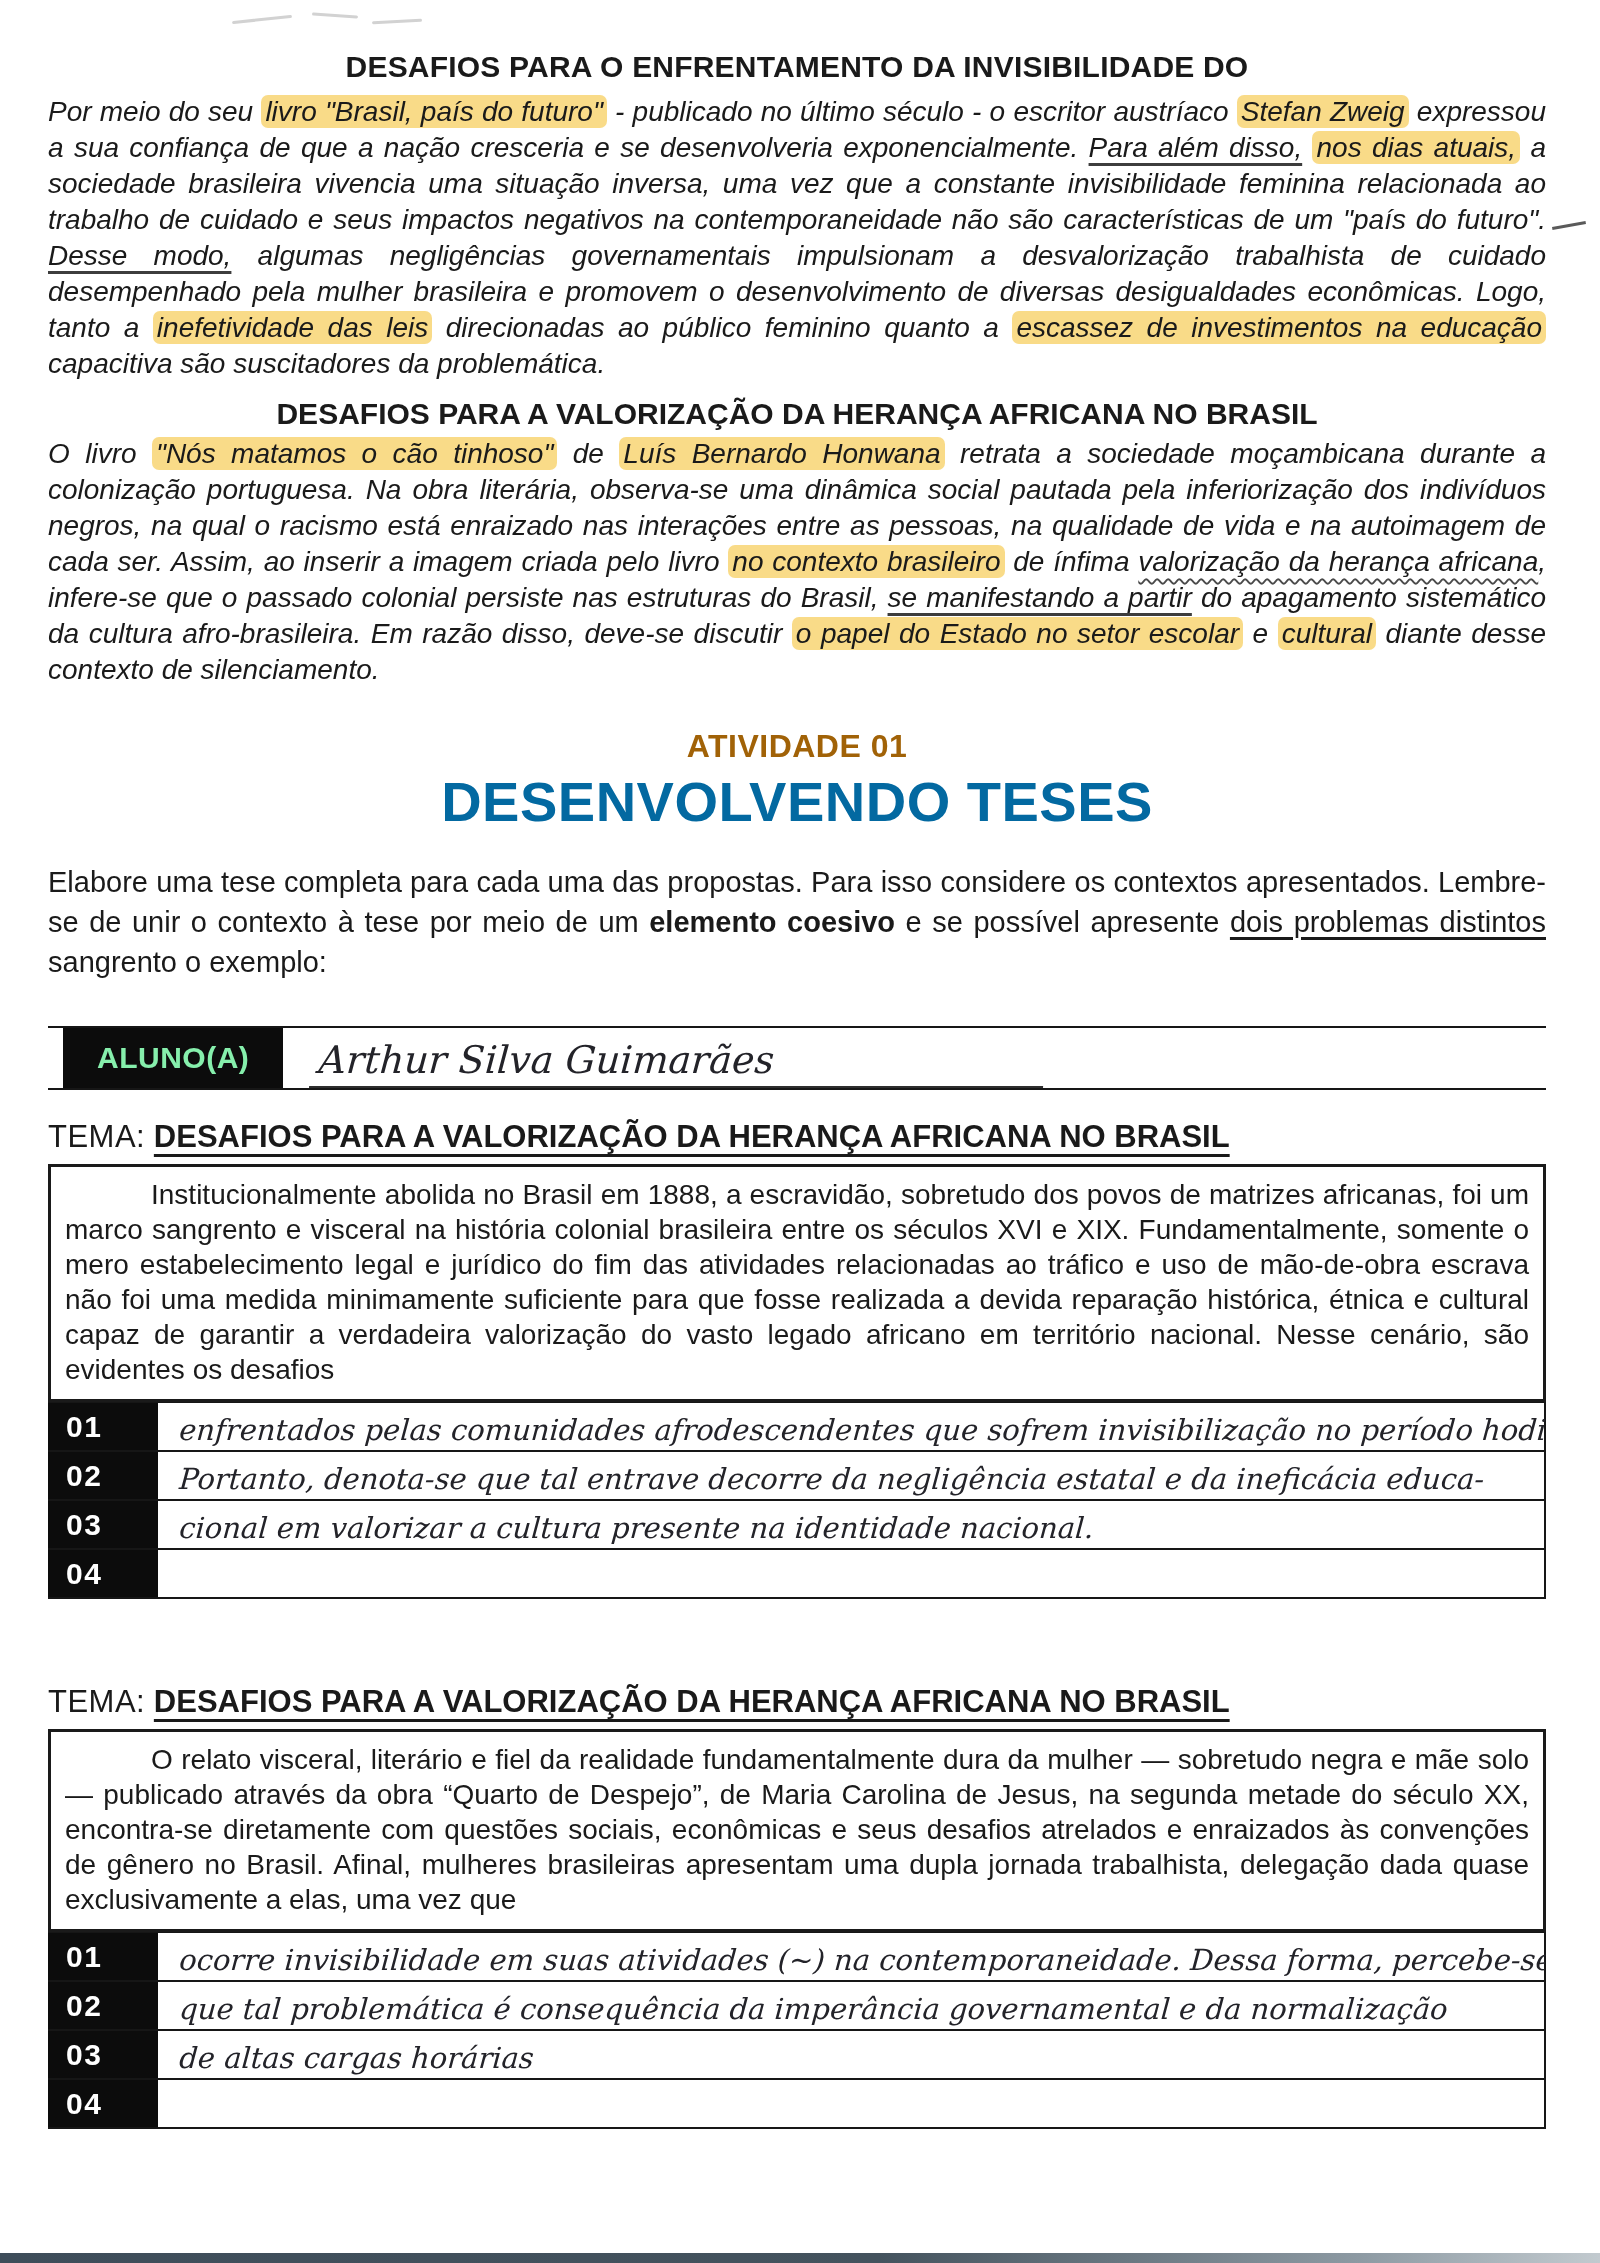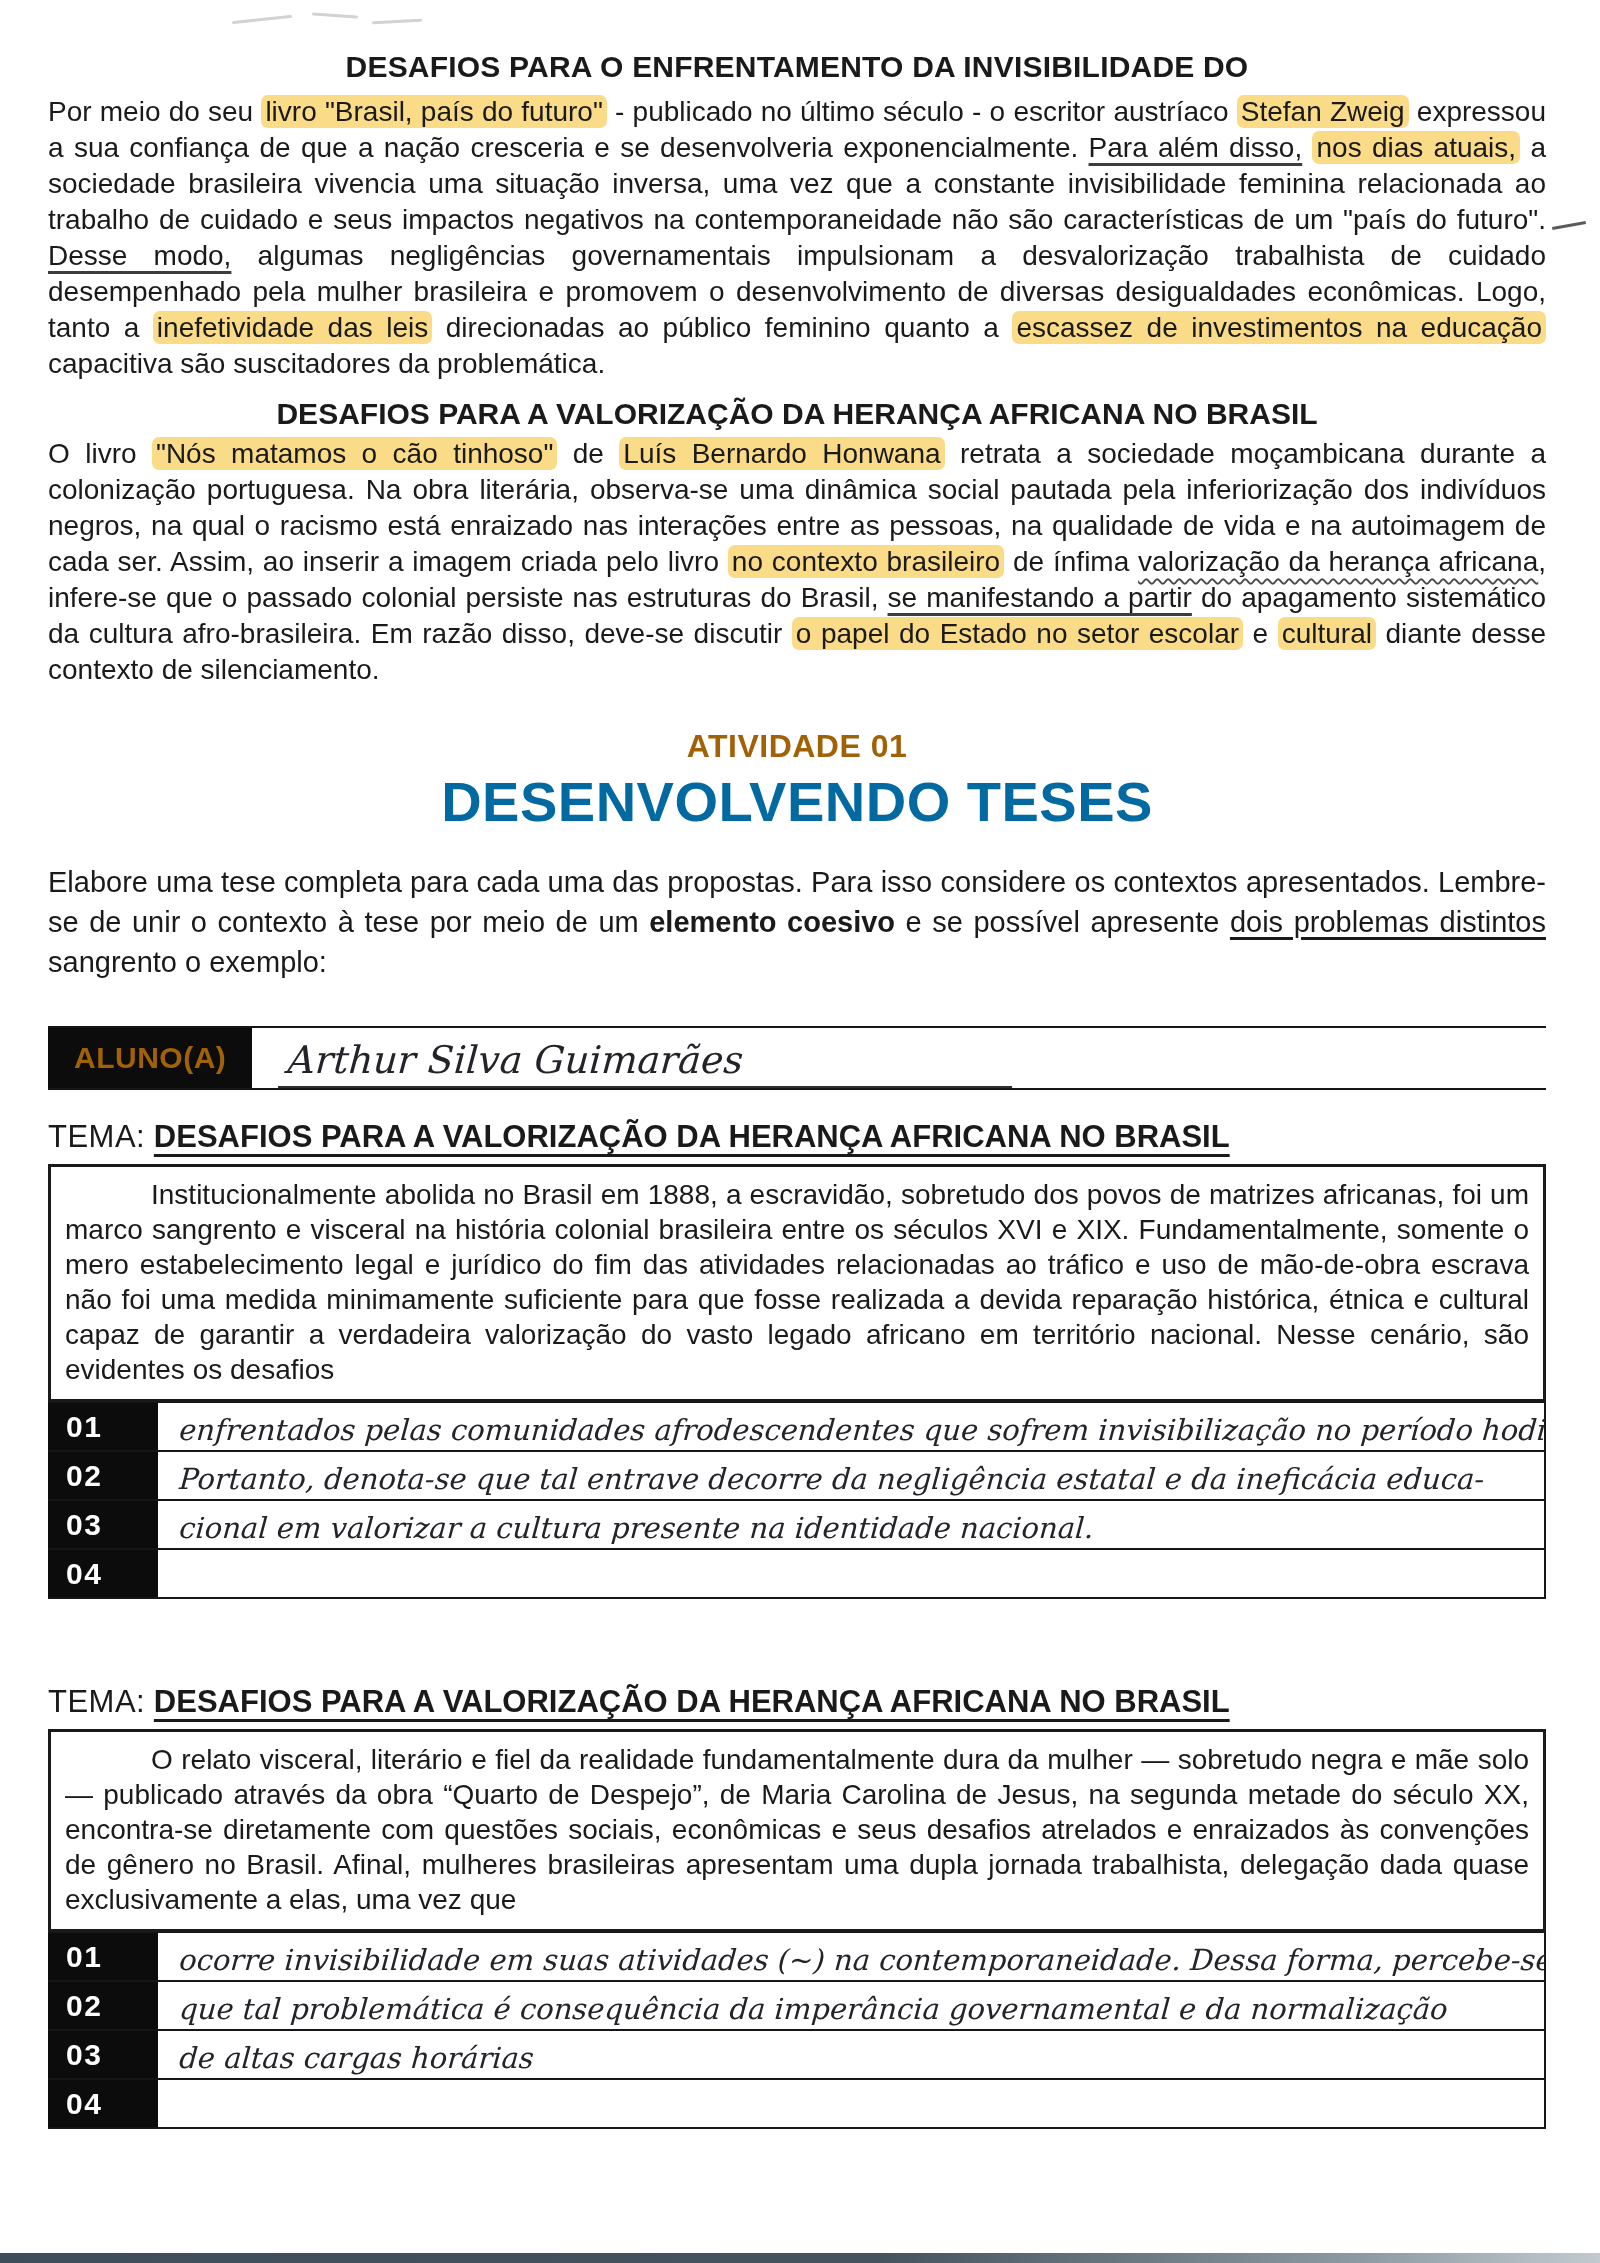--- a/index.html
+++ b/index.html
@@ -5,40 +5,40 @@
   html,body{margin:0;padding:0;background:#ffffff;}
   .page{position:relative;width:1600px;height:2263px;background:#ffffff;overflow:hidden;
         font-family:"Liberation Sans",sans-serif;color:#1a1a1a;}
   .content{padding:0 54px 0 48px;}
 
   
   .doc-title{margin:48px 60px 8px;text-align:center;font-weight:bold;font-size:30px;line-height:38px;letter-spacing:.2px;}
   .sec-title{margin:14px 0 4px;text-align:center;font-weight:bold;font-size:30px;line-height:36px;}
 
   
-  .context-para{margin:2px 0 0;font-size:28px;line-height:36px;text-align:justify;}
+  .context-para{margin:2px 0 0;font-style:italic;font-size:28px;line-height:36px;text-align:justify;}
 
   
   .hl{background:rgba(246,200,74,.66);border-radius:7px;padding:1px 4px;box-decoration-break:clone;-webkit-box-decoration-break:clone;}
   .pen-underline{text-decoration:underline;text-decoration-thickness:2.5px;text-decoration-color:#3d3d3d;text-underline-offset:6px;}
   .pen-wavy{text-decoration:underline;text-decoration-style:wavy;text-decoration-thickness:2px;text-decoration-color:#4a4a4a;text-underline-offset:7px;}
   .bold{font-weight:bold;}
   .underline{text-decoration:underline;text-decoration-thickness:2.5px;text-underline-offset:5px;}
 
   
   .activity-label{margin-top:40px;text-align:center;font-weight:bold;font-size:32px;letter-spacing:.5px;color:#a16207;}
   .activity-title{margin-top:4px;text-align:center;font-weight:800;font-size:56px;letter-spacing:.5px;color:#0369a1;}
 
   .instructions{margin:28px 0 0;font-size:29px;line-height:40px;text-align:justify;font-weight:400;}
 
   
   .student-row{margin-top:44px;height:60px;border-top:2px solid #161616;border-bottom:2px solid #161616;
                display:flex;align-items:stretch;}
-  .student-label{background:#0c0c0c;color:#a16207;font-weight:bold;font-size:30px;letter-spacing:.5px;
-                 display:flex;align-items:center;padding:0 26px;flex:none;}
+  .student-label{background:#0c0c0c;color:#86efac;font-weight:bold;font-size:30px;letter-spacing:.5px;
+                 display:flex;align-items:center;padding:0 34px;flex:none;margin-left:15px;}
   .student-name{align-self:flex-end;margin-left:26px;width:720px;border-bottom:2px solid #2e2e2e;
                 font-size:38px;line-height:52px;padding:0 6px 0 8px;white-space:nowrap;}
 
   
   .hand{font-family:"DejaVu Serif",serif;font-style:italic;color:#232329;transform:skewX(-4deg);transform-origin:left bottom;}
 
   
   .tema-heading{margin-top:28px;font-size:31px;line-height:38px;white-space:nowrap;}
   .tema-prefix{font-weight:400;letter-spacing:.5px;}
   .tema-title{font-weight:bold;text-decoration:underline;text-decoration-thickness:2.5px;text-underline-offset:7px;}

